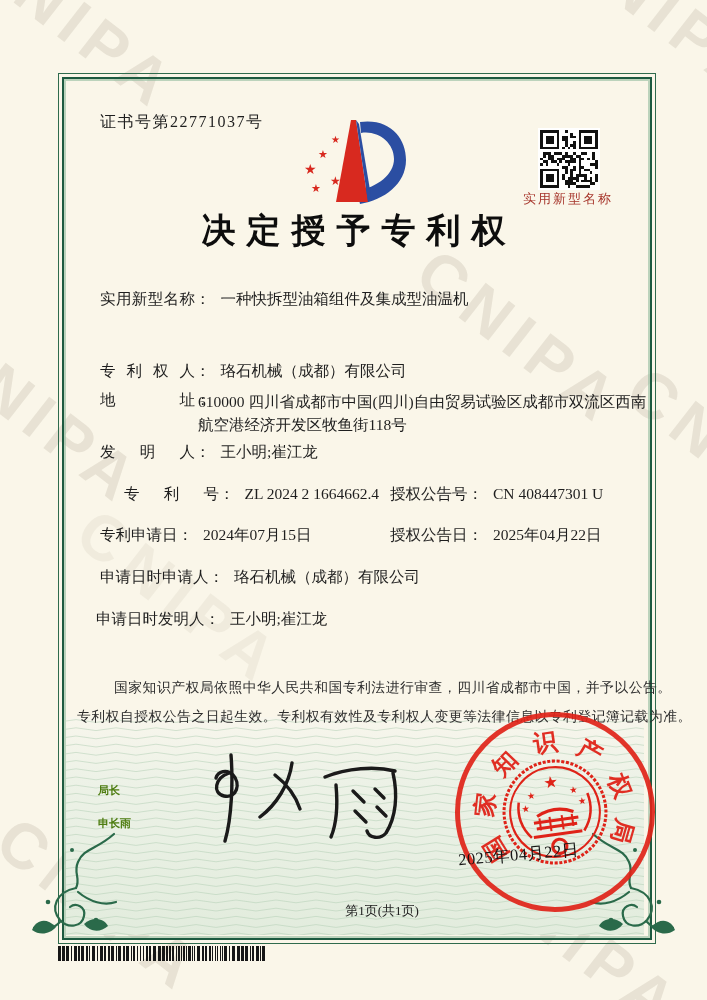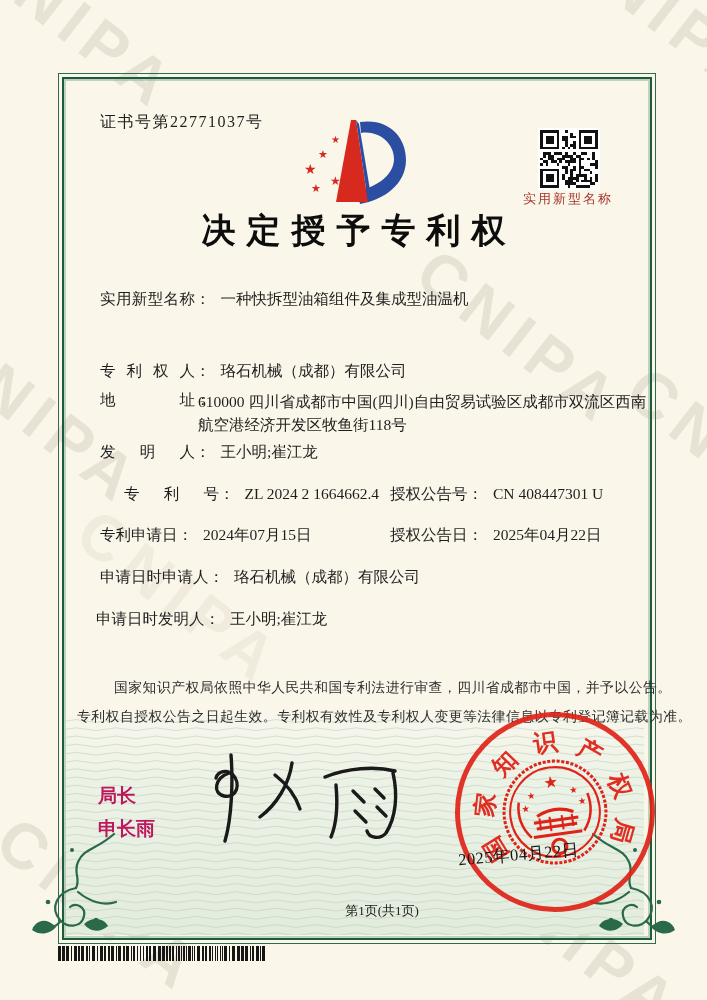--- a/index.html
+++ b/index.html
@@ -30,22 +30,22 @@
   
   .row{position:absolute;font-size:15.5px;z-index:3;white-space:nowrap;}
   .jlabel{display:inline-block;width:95px;text-align:justify;text-align-last:justify;
       vertical-align:top;}
   .val{display:inline-block;margin-left:10px;}
   .addr-val{position:absolute;left:198px;top:390px;width:452px;font-size:15.5px;
       line-height:23px;z-index:3;white-space:normal;}
   .statement{position:absolute;font-size:13.8px;color:#2d2d2d;z-index:3;
       letter-spacing:.5px;white-space:nowrap;}
   
-  .director{position:absolute;left:98px;z-index:4;font-size:19px;font-weight:600;
-      font-family:"Liberation Sans","DejaVu Sans",sans-serif;color:#be185d;}
+  .director{position:absolute;left:98px;z-index:4;font-size:11px;font-weight:600;
+      font-family:"Liberation Sans","DejaVu Sans",sans-serif;color:#4d7c0f;}
   .sig{position:absolute;left:195px;top:745px;width:215px;height:105px;z-index:4;}
   .seal{position:absolute;left:455px;top:712px;width:190px;height:190px;z-index:4;
       border:5px solid rgba(223,35,24,.92);border-radius:50%;transform:rotate(-8deg);}
   .seal-emblem{position:absolute;left:50%;top:50%;width:106px;height:106px;
       transform:translate(-50%,-50%);}
   .seal-char{position:absolute;left:50%;top:50%;width:26px;height:26px;margin:-13px 0 0 -13px;
       font-size:24px;font-weight:700;color:rgba(223,35,24,.95);text-align:center;line-height:26px;}
   .seal-date{position:absolute;left:458px;top:844px;z-index:5;font-size:16.5px;color:#141414;
       transform:rotate(-5deg);letter-spacing:.5px;white-space:nowrap;}
   .footer{position:absolute;left:62px;width:640px;top:902px;text-align:center;

